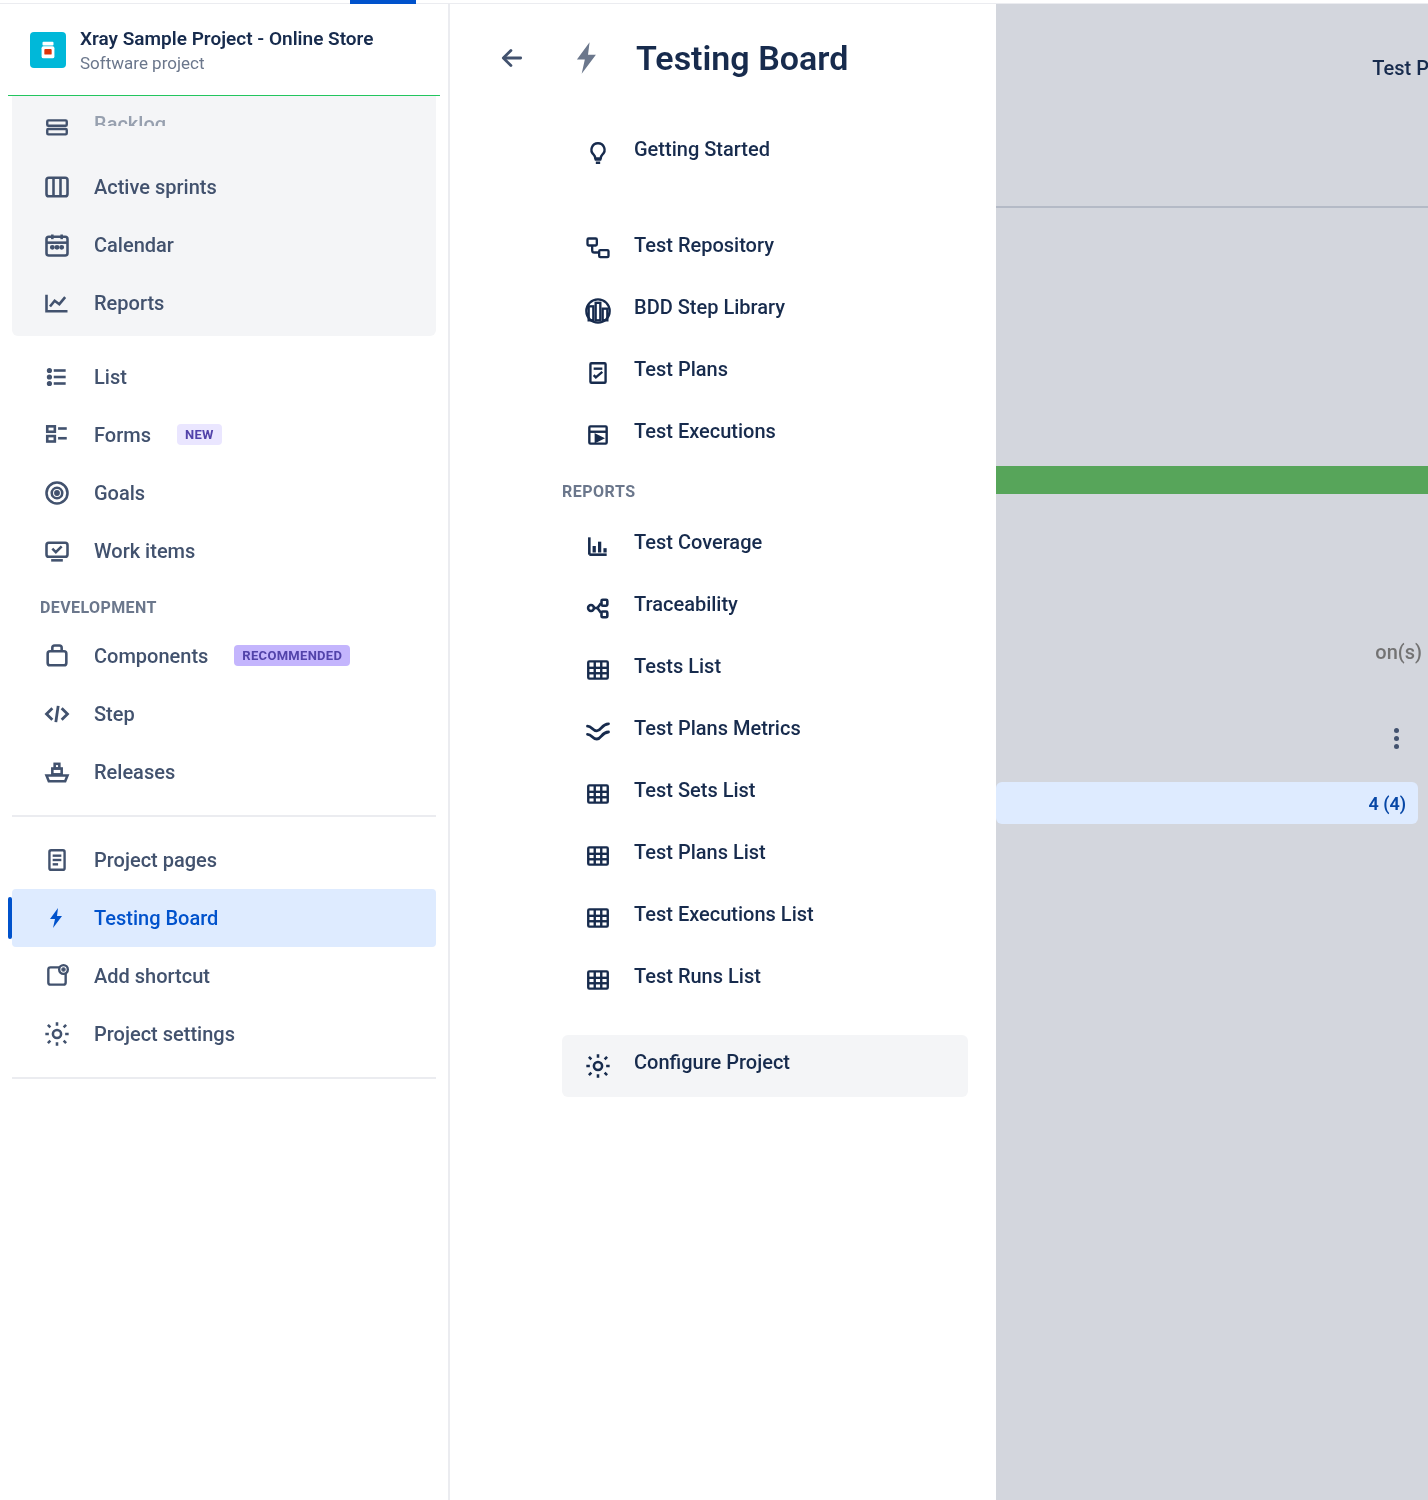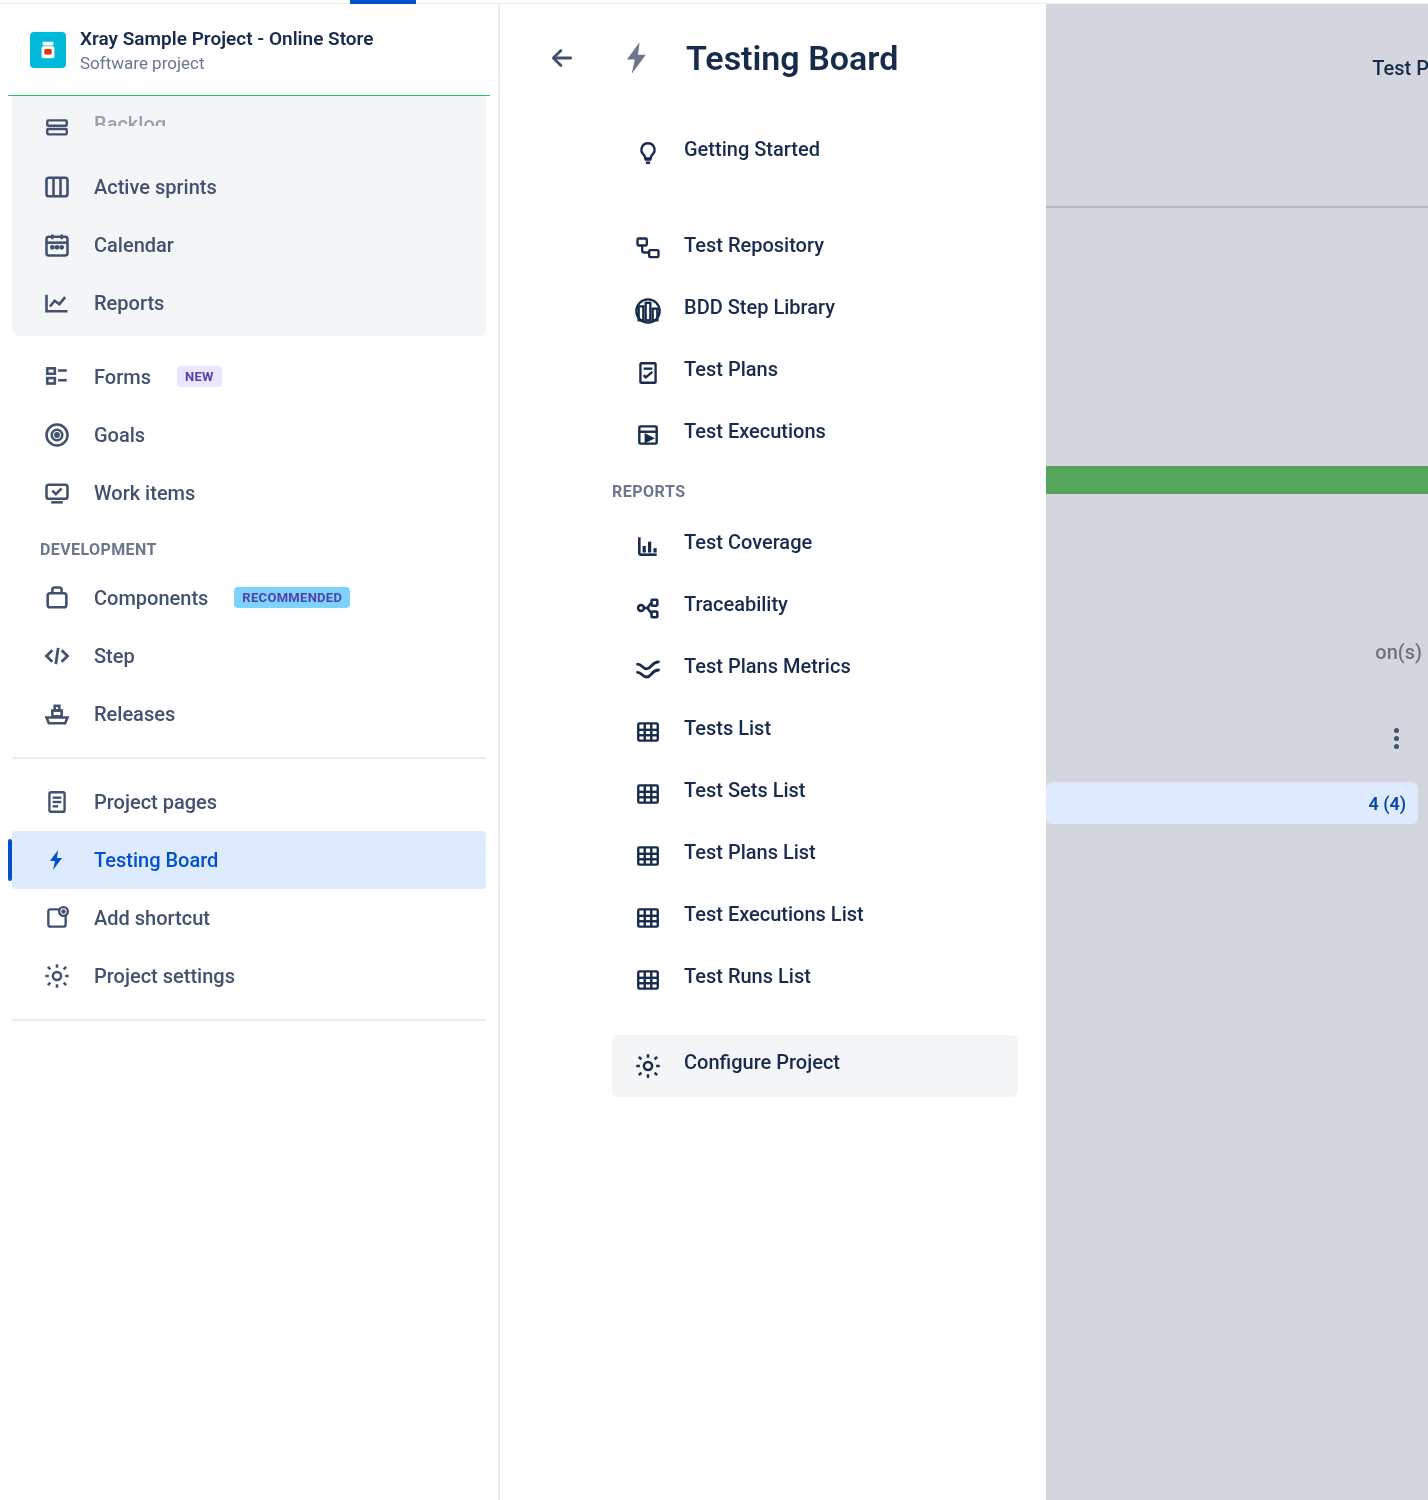--- a/index.html
+++ b/index.html
@@ -24,21 +24,21 @@
     width: 66px;
     height: 5px;
     background: #0052cc;
   }
   .layout {
     display: flex;
     height: calc(100% - 4px);
   }
   
   .sidebar {
-    width: 500px;
+    width: 450px;
     border-right: 2px solid #ebecf0;
     background: #fff;
     padding: 24px 8px 8px 8px;
     display: flex;
     flex-direction: column;
   }
   .project-header {
     display: flex;
     align-items: center;
     padding: 0 8px 22px 22px;
@@ -110,21 +110,21 @@
   }
   .badge-new, .badge-rec {
     font-size: 13px;
     font-weight: 700;
     padding: 3px 8px;
     border-radius: 4px;
     letter-spacing: 0.3px;
     margin-left: 4px;
   }
   .badge-new { background: #eae6ff; color: #5243aa; }
-  .badge-rec { background: #7dd3fc; color: #5243aa; }
+  .badge-rec { background: #c4b5fd; color: #5243aa; }
   .divider {
     height: 2px;
     background: #ebecf0;
     margin: 14px 0;
   }
   .nav-item.selected {
     background: #deebff;
     color: #0052cc;
     position: relative;
   }
@@ -307,20 +307,33 @@
           </span>
           <span class="label">Reports</span>
         </div>
       </div>
     </div>
 
     <div class="plain-list">
       <div class="nav-item">
         <span class="nav-item-icon">
           <svg width="26" height="26" viewBox="0 0 24 24" fill="none" stroke="currentColor" stroke-width="2.4">
+              <circle cx="5" cy="6" r="1.2" fill="currentColor"></circle>
+              <line x1="9" y1="6" x2="20" y2="6"></line>
+              <circle cx="5" cy="12" r="1.2" fill="currentColor"></circle>
+              <line x1="9" y1="12" x2="20" y2="12"></line>
+              <circle cx="5" cy="18" r="1.2" fill="currentColor"></circle>
+              <line x1="9" y1="18" x2="20" y2="18"></line>
+            </svg>
+        </span>
+        <span class="label">List</span>
+      </div>
+      <div class="nav-item">
+        <span class="nav-item-icon">
+          <svg width="26" height="26" viewBox="0 0 24 24" fill="none" stroke="currentColor" stroke-width="2.4">
               <rect x="3" y="4" width="7" height="5"></rect>
               <line x1="13" y1="6" x2="21" y2="6"></line>
               <rect x="3" y="13" width="7" height="5"></rect>
               <line x1="13" y1="15" x2="21" y2="15"></line>
             </svg>
         </span>
         <span class="label">Forms</span>
         <span class="badge-new">NEW</span>
       </div>
       <div class="nav-item">
@@ -515,38 +528,38 @@
             <rect x="15" y="15" width="5" height="5" rx="1"></rect>
             <path d="M8.5 12h3"></path>
             <path d="M11.5 12 l3 -4"></path>
             <path d="M11.5 12 l3 4"></path>
           </svg>
       </span>
       <span>Traceability</span>
     </div>
     <div class="p-item">
       <span class="icon">
-        <svg width="28" height="28" viewBox="0 0 24 24" fill="none" stroke="currentColor" stroke-width="2.4" stroke-linecap="round">
-            <path d="M3 7 c4 0 4 4 8 4 s4 -6 10 -6"></path>
-            <path d="M3 14 c4 0 4 4 8 4 s4 -6 10 -6"></path>
-          </svg>
-      </span>
-      <span>Test Plans Metrics</span>
-    </div>
-    <div class="p-item">
-      <span class="icon">
         <svg width="26" height="26" viewBox="0 0 24 24" fill="none" stroke="currentColor" stroke-width="2.2">
             <rect x="3" y="4" width="18" height="16" rx="1"></rect>
             <line x1="3" y1="10" x2="21" y2="10"></line>
             <line x1="3" y1="15" x2="21" y2="15"></line>
             <line x1="9" y1="4" x2="9" y2="20"></line>
             <line x1="15" y1="4" x2="15" y2="20"></line>
           </svg>
       </span>
       <span>Tests List</span>
+    </div>
+    <div class="p-item">
+      <span class="icon">
+        <svg width="28" height="28" viewBox="0 0 24 24" fill="none" stroke="currentColor" stroke-width="2.4" stroke-linecap="round">
+            <path d="M3 7 c4 0 4 4 8 4 s4 -6 10 -6"></path>
+            <path d="M3 14 c4 0 4 4 8 4 s4 -6 10 -6"></path>
+          </svg>
+      </span>
+      <span>Test Plans Metrics</span>
     </div>
     <div class="p-item">
       <span class="icon">
         <svg width="26" height="26" viewBox="0 0 24 24" fill="none" stroke="currentColor" stroke-width="2.2">
             <rect x="3" y="4" width="18" height="16" rx="1"></rect>
             <line x1="3" y1="10" x2="21" y2="10"></line>
             <line x1="3" y1="15" x2="21" y2="15"></line>
             <line x1="9" y1="4" x2="9" y2="20"></line>
             <line x1="15" y1="4" x2="15" y2="20"></line>
           </svg>

